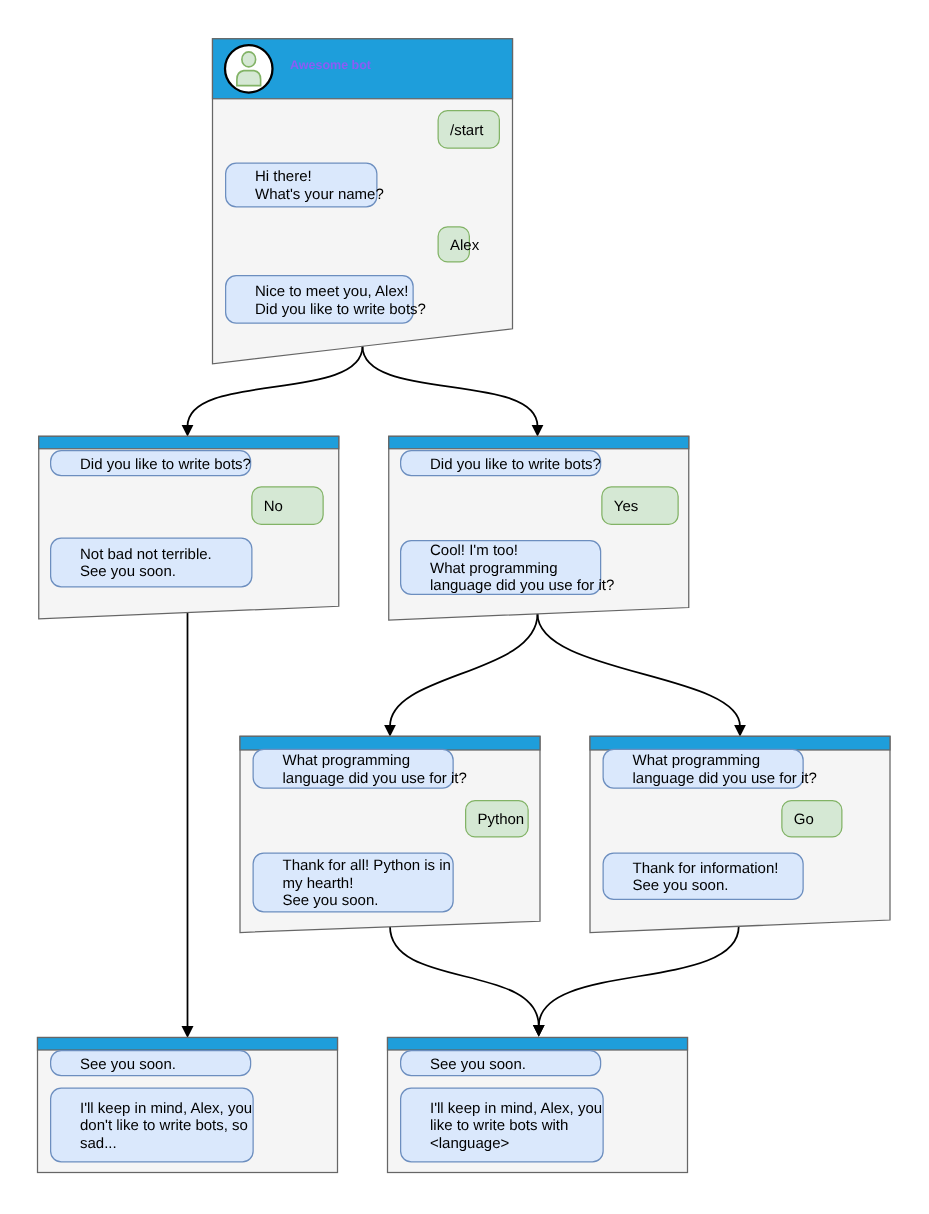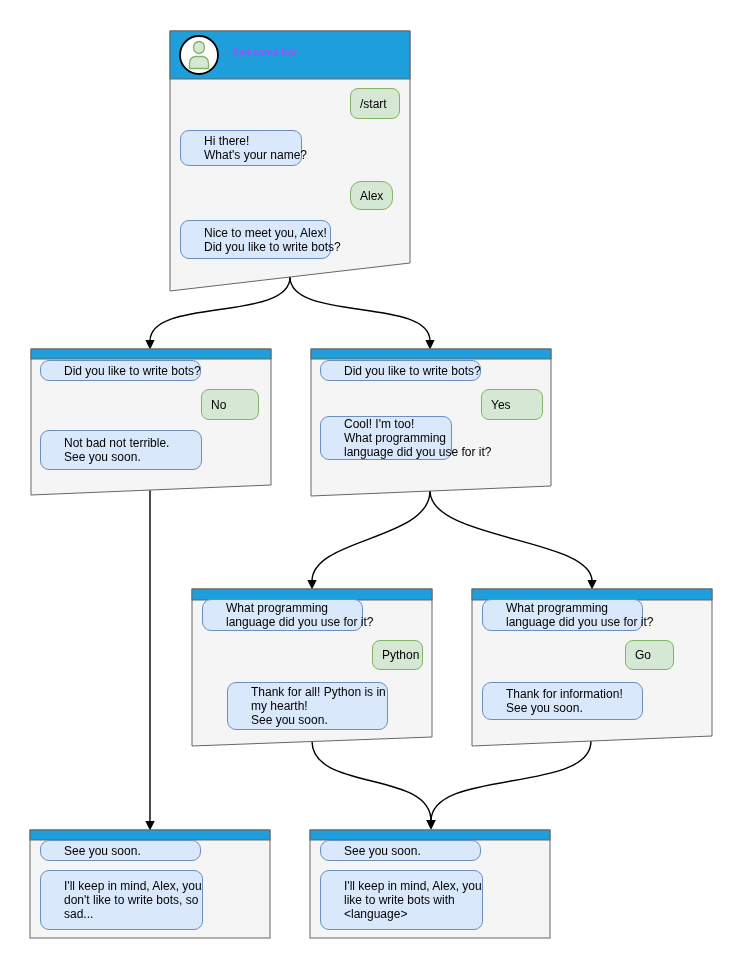--- a/index.html
+++ b/index.html
@@ -80,39 +80,39 @@
     <rect class="bar" x="30" y="830" width="240" height="10"></rect>
 
     <rect class="win" x="310" y="830" width="240" height="108"></rect>
     <rect class="bar" x="310" y="830" width="240" height="10"></rect>
   </svg>
 
   <div class="window-title" style="left:232px; top:47px;">Awesome bot</div>
   <div class="bubble user" style="left:350px; top:88px;  width:50px;  height:31px;">/start</div>
   <div class="bubble bot" style="left:180px; top:130px; width:122px; height:36px;">Hi there!
 What's your name?</div>
-  <div class="bubble user" style="left:350px; top:181px; width:43px;  height:29px;border-radius:11px;">Alex</div>
+  <div class="bubble user" style="left:350px; top:181px; width:26px;  height:29px;">Alex</div>
   <div class="bubble bot" style="left:180px; top:220px; width:151px; height:39px;">Nice to meet you, Alex!
 Did you like to write bots?</div>
 
   <div class="bubble bot" style="left:40px;  top:360px; width:161px; height:21px;">Did you like to write bots?</div>
   <div class="bubble user" style="left:201px; top:389px; width:58px;  height:31px;">No</div>
   <div class="bubble bot" style="left:40px;  top:430px; width:162px; height:40px;">Not bad not terrible.
 See you soon.</div>
 
   <div class="bubble bot" style="left:320px; top:360px; width:161px; height:21px;">Did you like to write bots?</div>
   <div class="bubble user" style="left:481px; top:389px; width:62px;  height:31px;">Yes</div>
-  <div class="bubble bot" style="left:320px; top:416px; width:132px; height:44px;">Cool! I'm too!
+  <div class="bubble bot" style="left:320px; top:432px; width:161px; height:44px;">Cool! I'm too!
 What programming
 language did you use for it?</div>
 
   <div class="bubble bot" style="left:202px; top:599px; width:161px; height:32px;">What programming
 language did you use for it?</div>
   <div class="bubble user" style="left:372px; top:640px; width:51px;  height:30px;">Python</div>
-  <div class="bubble bot" style="left:202px; top:682px; width:161px; height:48px;margin-left:25px;">Thank for all! Python is in
+  <div class="bubble bot" style="left:202px; top:682px; width:161px; height:48px;">Thank for all! Python is in
 my hearth!
 See you soon.</div>
 
   <div class="bubble bot" style="left:482px; top:599px; width:161px; height:32px;">What programming
 language did you use for it?</div>
   <div class="bubble user" style="left:625px; top:640px; width:49px;  height:30px;">Go</div>
   <div class="bubble bot" style="left:482px; top:682px; width:161px; height:38px;">Thank for information!
 See you soon.</div>
 
   <div class="bubble bot" style="left:40px;  top:840px; width:161px; height:21px;">See you soon.</div>

